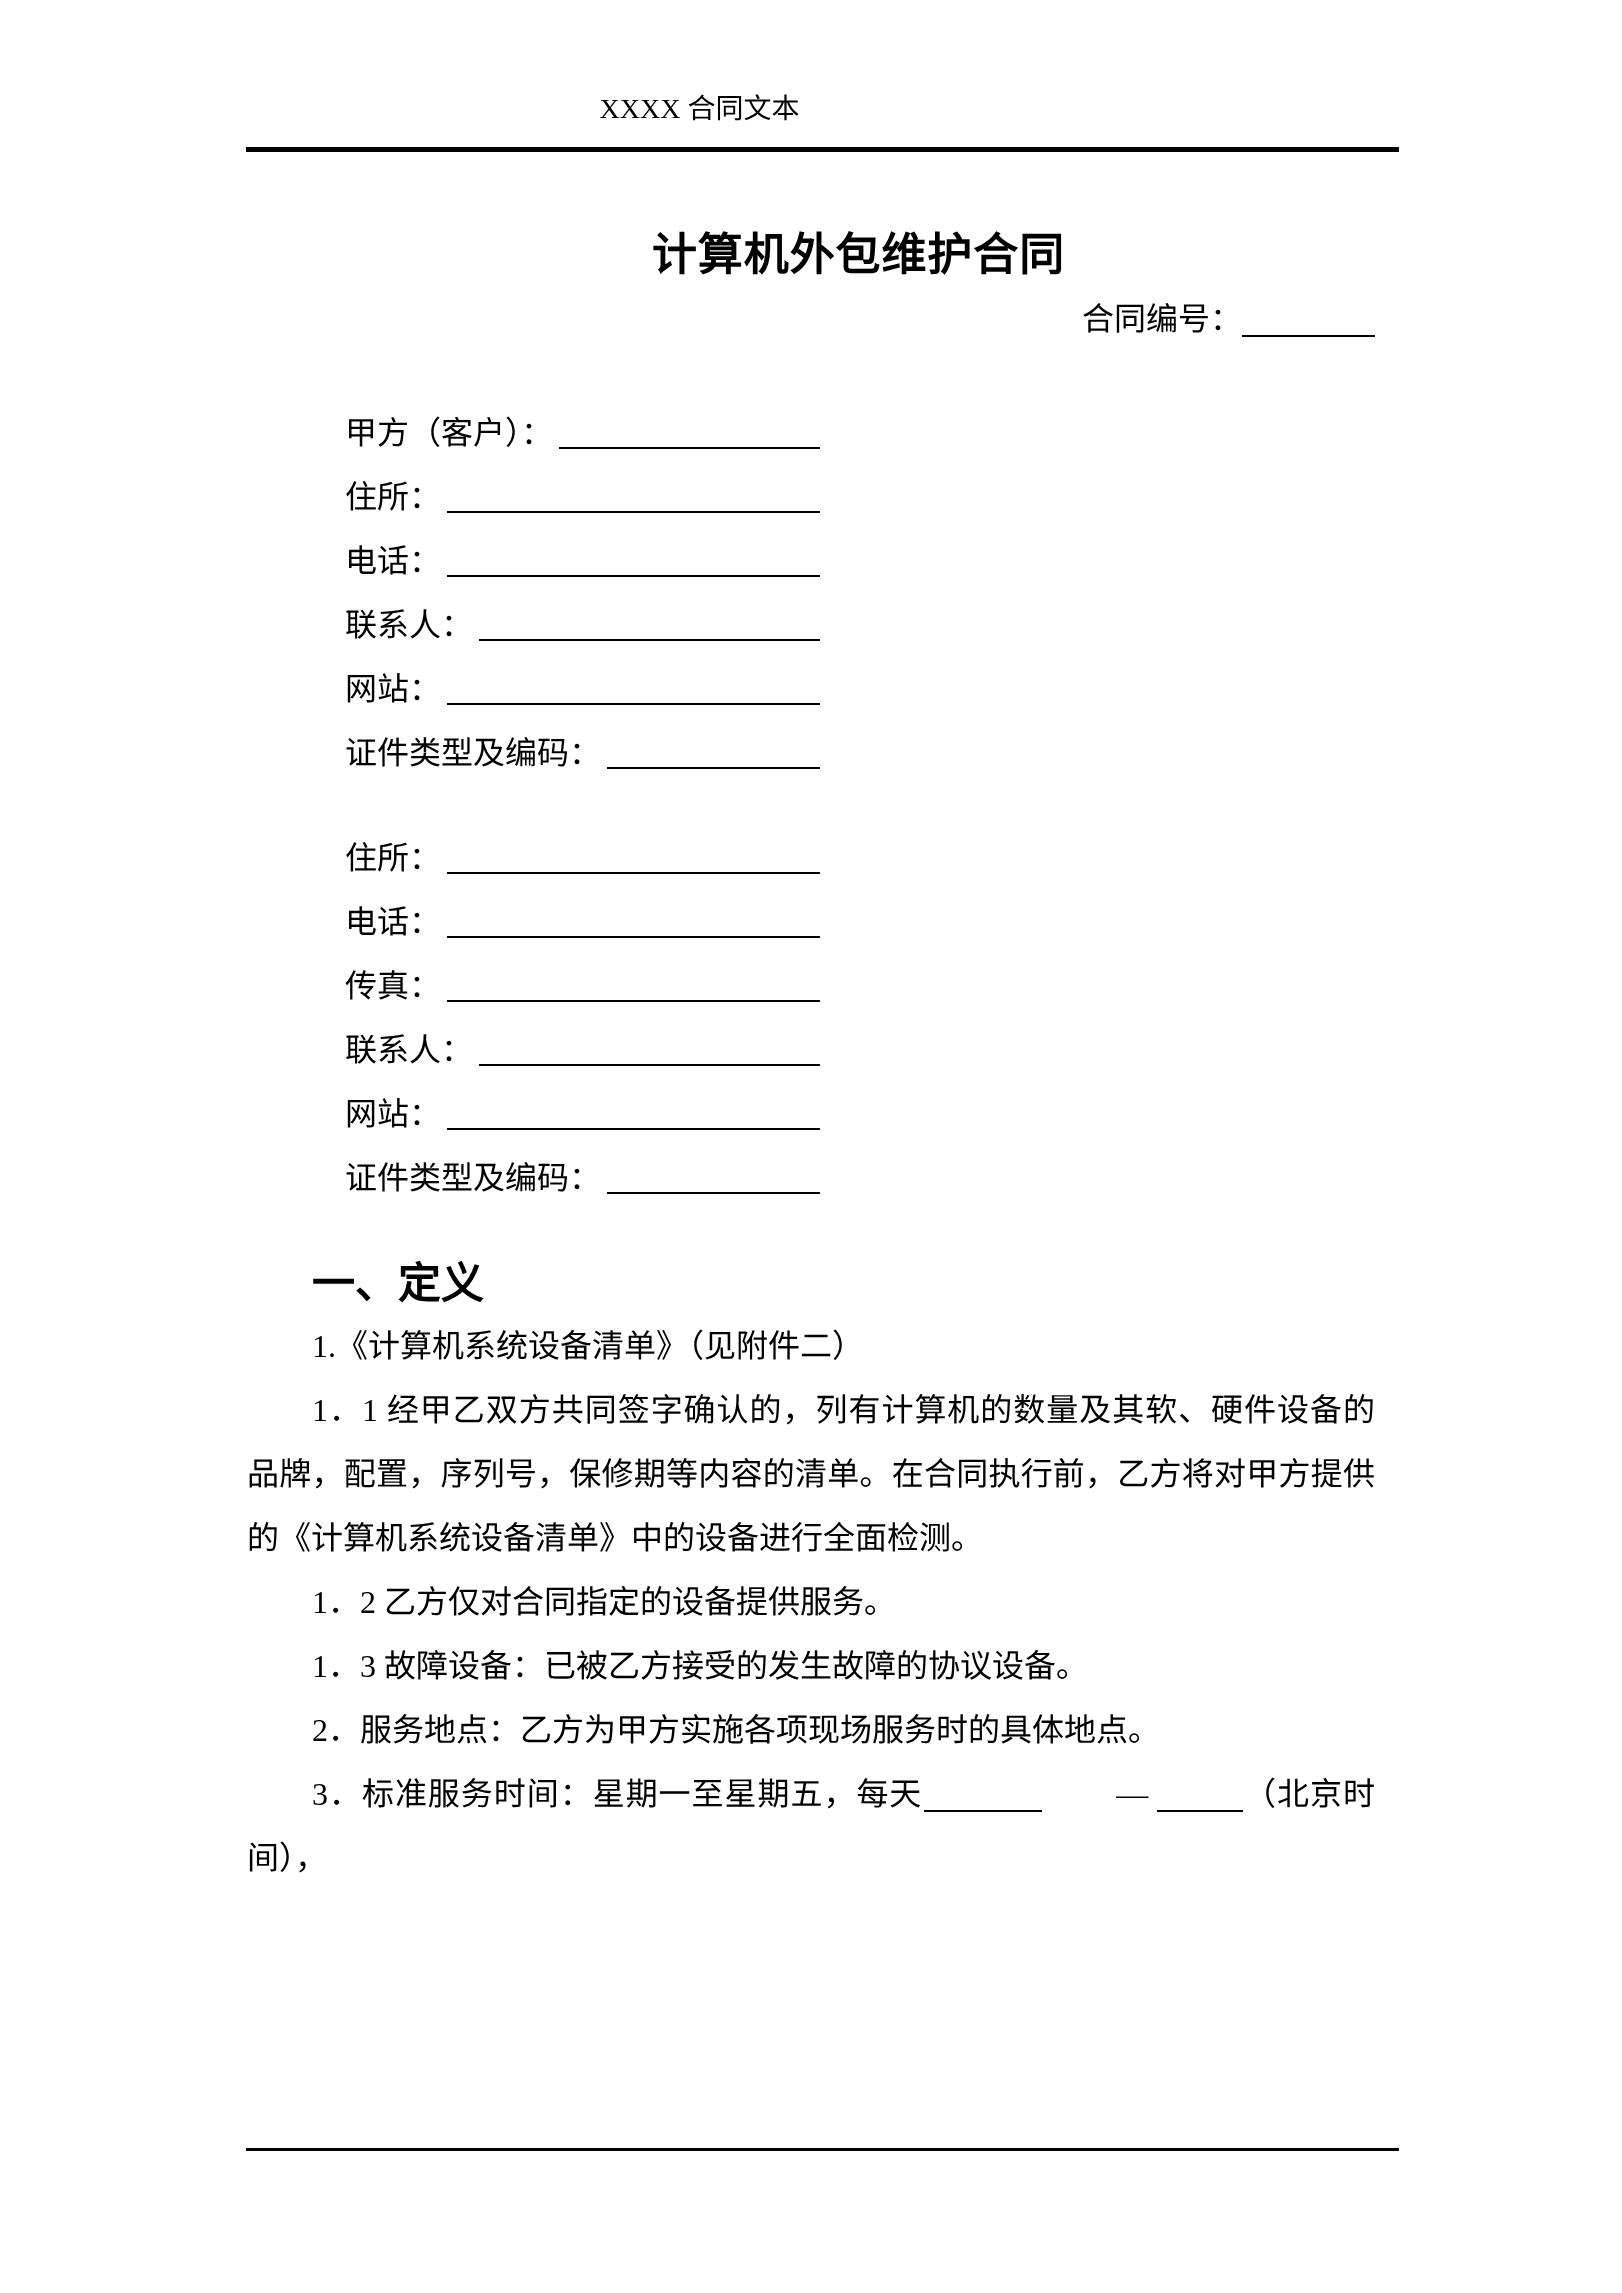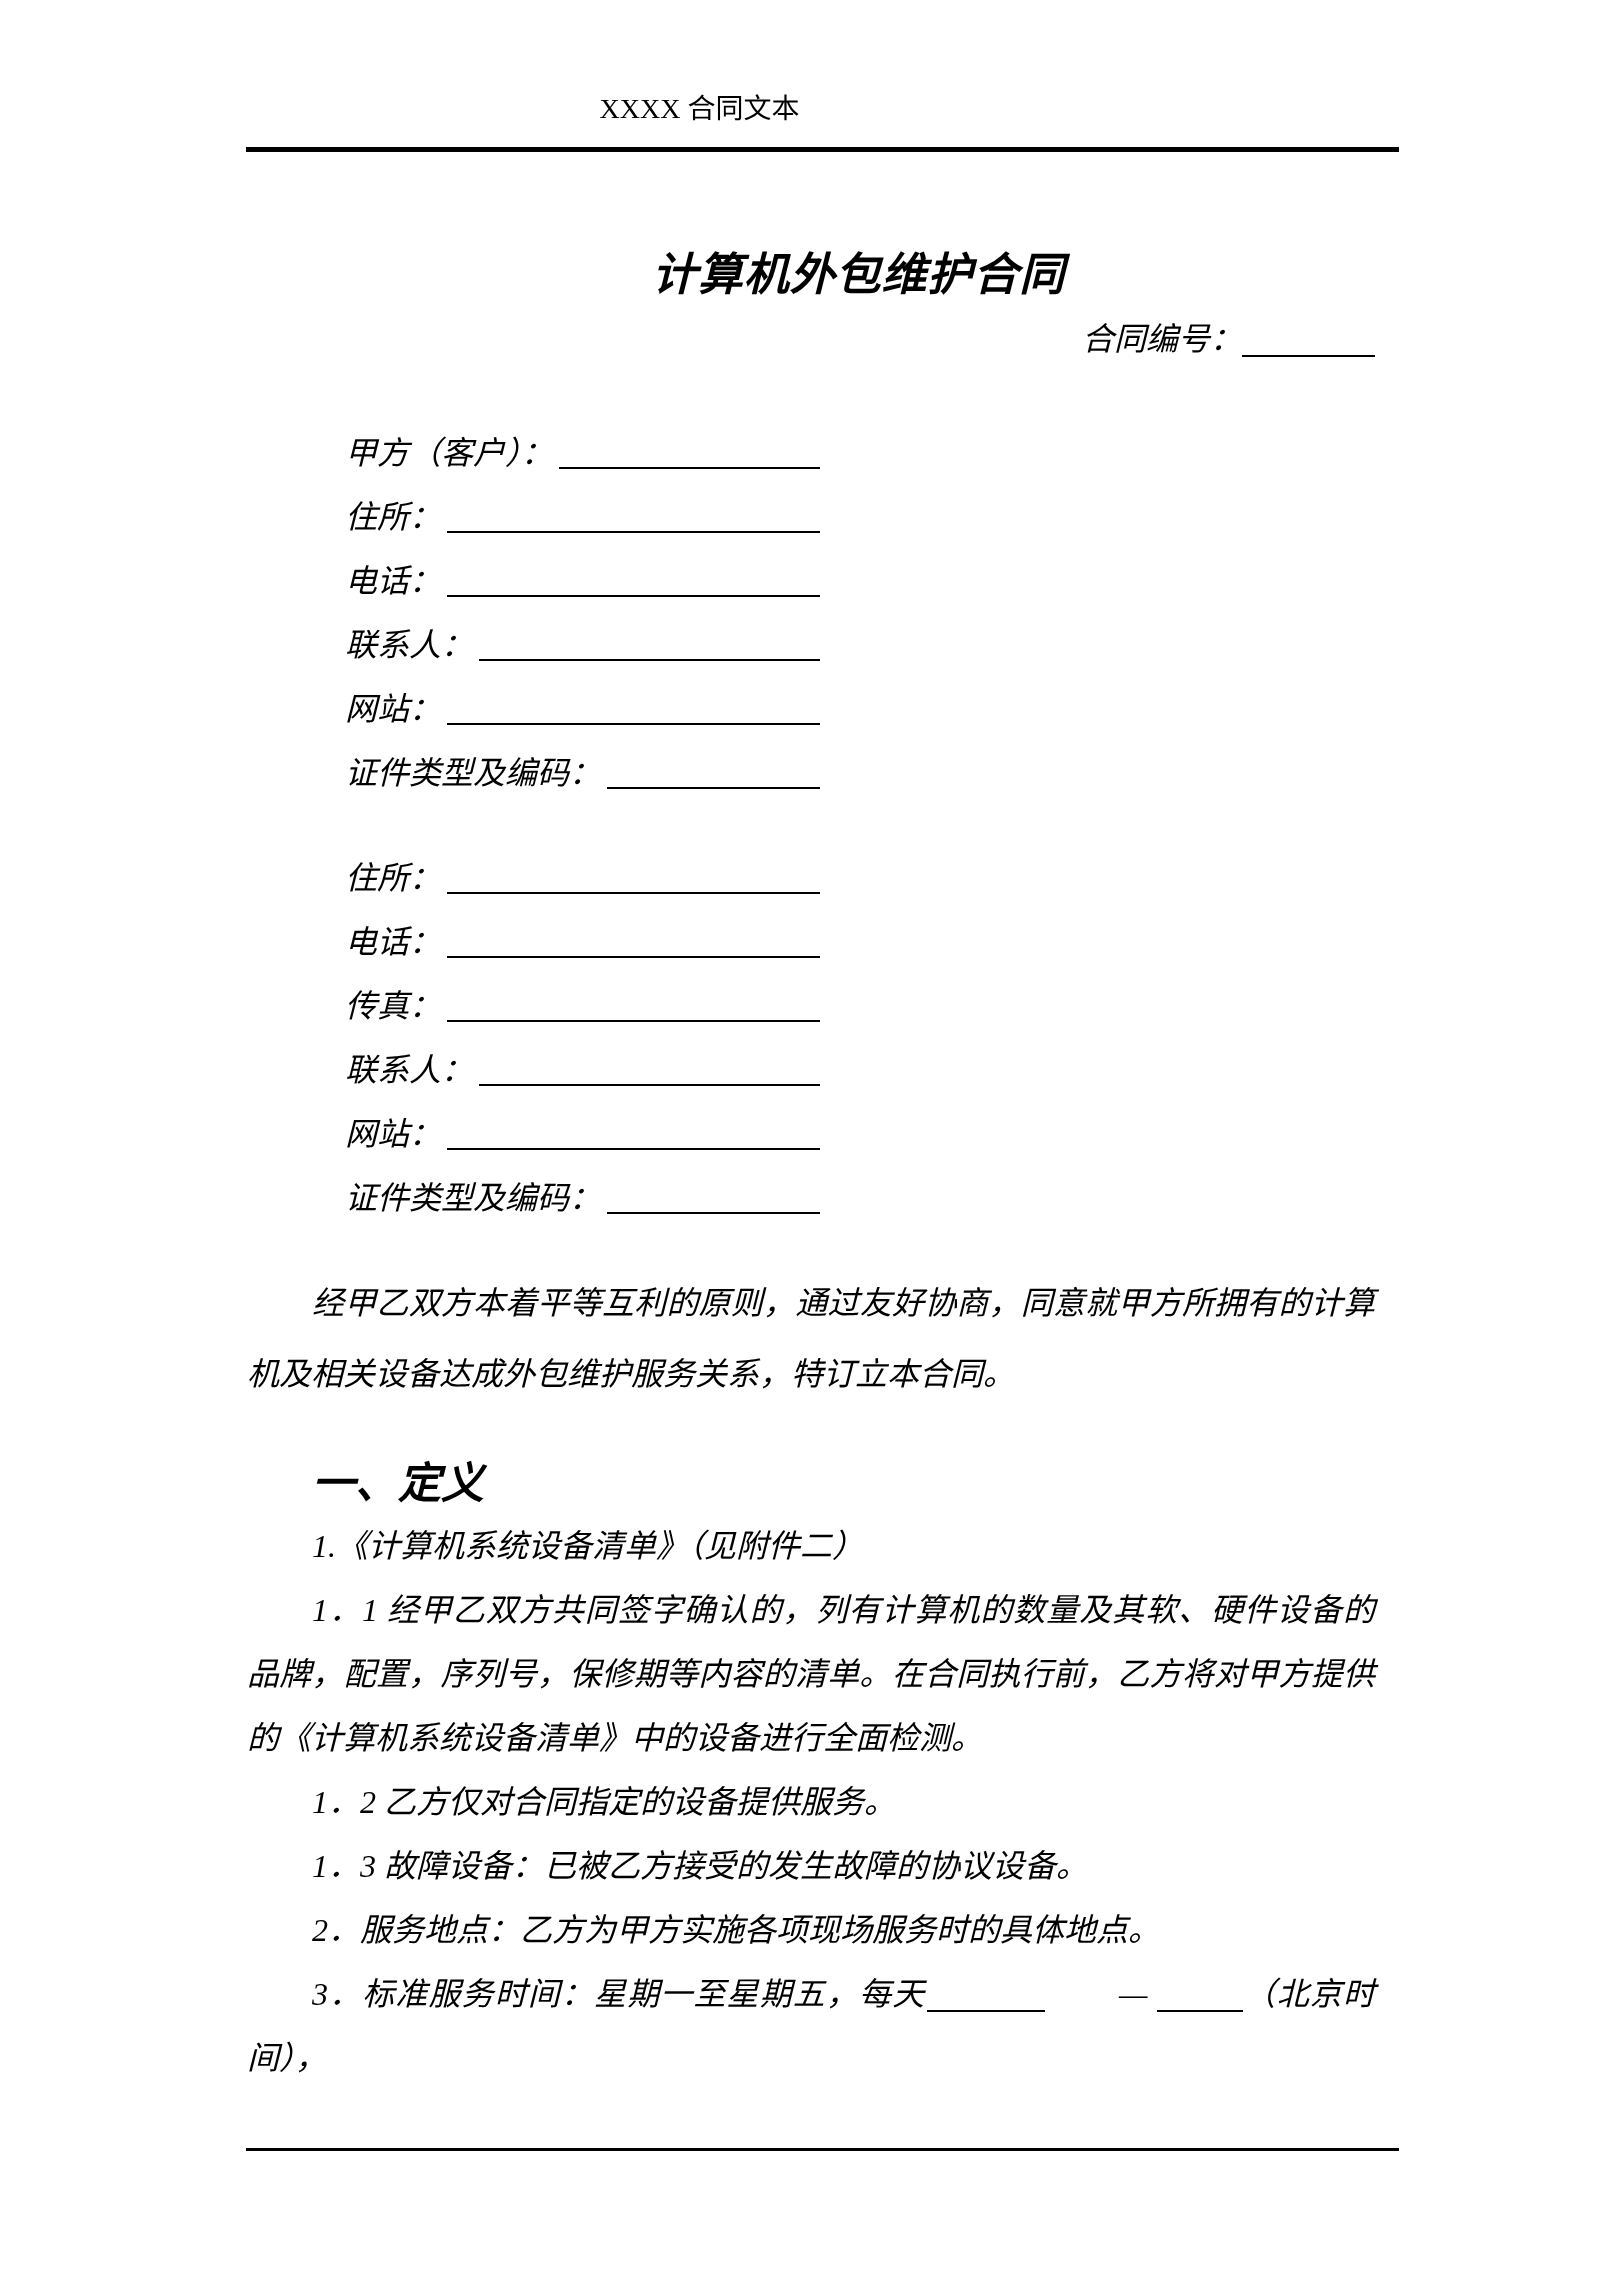--- a/index.html
+++ b/index.html
@@ -12,21 +12,21 @@
   }
   
   .hdr-text{position:absolute;top:91px;left:0;width:100%;text-align:center;
     font-size:28px;line-height:36px;}
   .hdr-rule{position:absolute;top:147px;left:246px;width:1161px;height:4.5px;background:#000;}
   
   .ftr-rule{position:absolute;top:2148px;left:246px;width:1161px;height:2.7px;background:#000;}
   .ftr-text{position:absolute;top:2162px;left:0;width:100%;text-align:center;
     font-size:27px;line-height:35px;}
   
-  .content{position:absolute;top:247px;left:247px;width:1128px;font-style:italic;}
+  .content{position:absolute;top:227px;left:247px;width:1128px;}
   .title{font-size:45px;font-weight:bold;line-height:56px;text-align:center;
     padding-left:95px;letter-spacing:0.9px;}
   .contract-no{margin-top:12.7px;font-size:32px;line-height:47px;text-align:right;}
   
   .fields{margin-top:58px;}
   .fields.second{margin-top:41px;}
   .frow{display:flex;height:64px;line-height:64px;margin-left:98px;width:475px;
     font-size:32px;}
   .frow .lbl{flex:0 0 auto;white-space:pre;}
   .frow .bl{flex:1 1 auto;border-bottom:2.7px solid #000;margin:0 0 15.5px 5.5px;}
@@ -104,21 +104,20 @@
       <div class="frow">
         <span class="lbl">网站：</span>
         <span class="bl"></span>
       </div>
       <div class="frow">
         <span class="lbl">证件类型及编码：</span>
         <span class="bl"></span>
       </div>
     </div>
 
-    <p class="intro">经甲乙双方本着平等互利的原则，通过友好协商，同意就甲方所拥有的计算机及相关设备达成外包维护服务关系，特订立本合同。</p>
 
     <p class="sec-head">一、定义</p>
 
     <p class="item">1.《计算机系统设备清单》（见附件二）</p>
     <p class="item">1．1 经甲乙双方共同签字确认的，列有计算机的数量及其软、硬件设备的品牌，配置，序列号，保修期等内容的清单。在合同执行前，乙方将对甲方提供的《计算机系统设备清单》中的设备进行全面检测。</p>
     <p class="item">1．2 乙方仅对合同指定的设备提供服务。</p>
     <p class="item">1．3 故障设备：已被乙方接受的发生故障的协议设备。</p>
     <p class="item">2．服务地点：乙方为甲方实施各项现场服务时的具体地点。</p>
 
     <p class="item"><span>3．标准服务时间：星期一至星期五，每天</span><span class="blank w130"></span><span class="dash">—</span><span class="blank w95"></span><span>（北京时间），</span></p>

